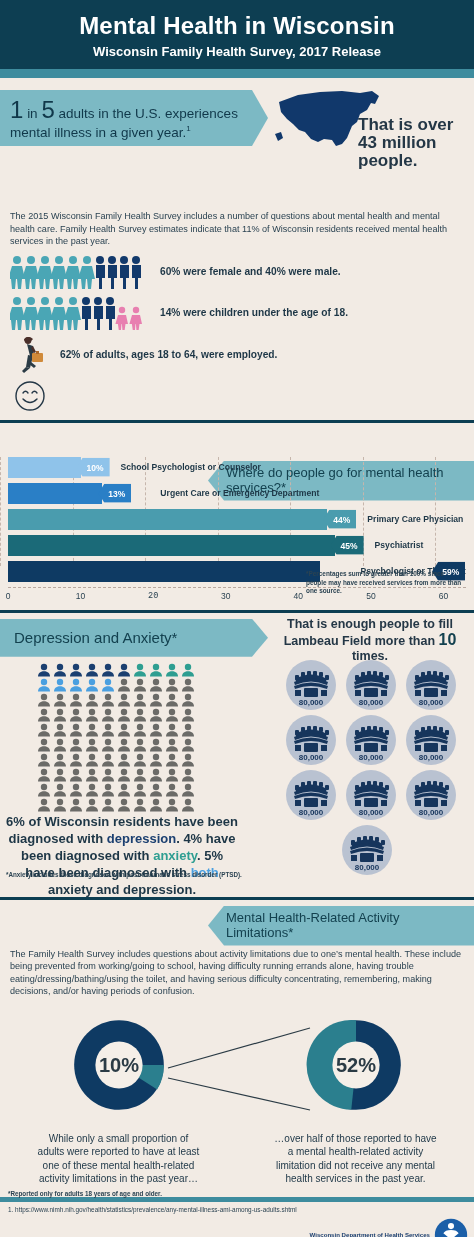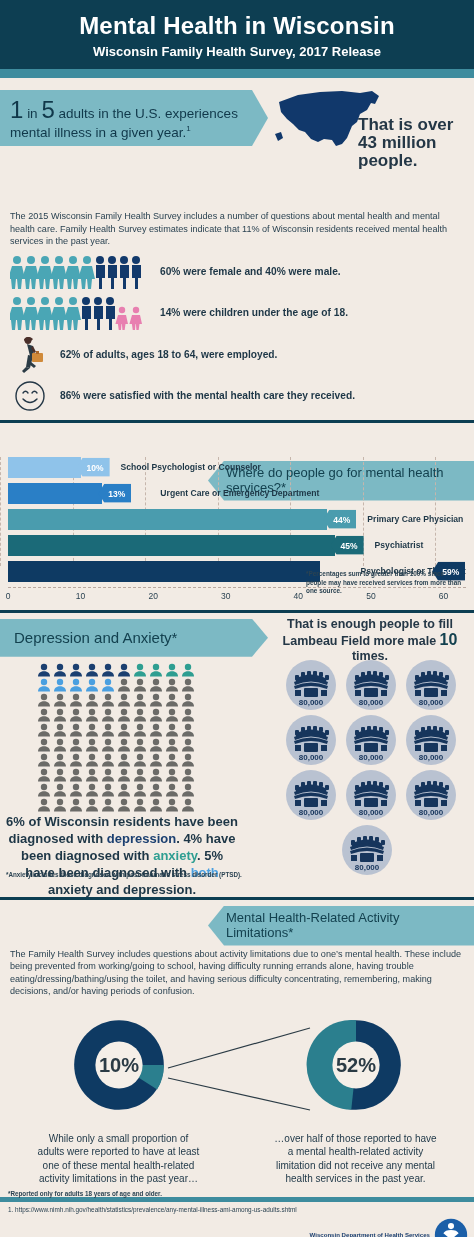--- a/index.html
+++ b/index.html
@@ -275,21 +275,20 @@
 
   <div class="irow">
     <div class="ico">
       <svg width="32" height="32" viewBox="0 0 32 32">
         <circle cx="16" cy="16" r="14" fill="none" stroke="#243746" stroke-width="1.4"></circle>
         <path d="M9,13 q2.5,-3.5 5,0" fill="none" stroke="#243746" stroke-width="1.4" stroke-linecap="round"></path>
         <path d="M18,13 q2.5,-3.5 5,0" fill="none" stroke="#243746" stroke-width="1.4" stroke-linecap="round"></path>
         <path d="M9,19 q7,7 14,0" fill="none" stroke="#243746" stroke-width="1.4" stroke-linecap="round"></path>
       </svg>
     </div>
-    <div class="prow-txt">86% were satisfied with the mental health care they received.</div>
   </div>
 
   <div style="height:8px"></div>
   <div class="rule-thin"></div>
 
   <div class="chart-sec">
     <div class="chev chev-right">
       <span>Where do people go for mental health services?*</span>
     </div>
 
@@ -329,40 +328,40 @@
             <div class="bar-tag" style="background: rgb(14, 58, 99); left: 424.226px;">59%</div>
             <div class="bar-lbl" style="margin-left: 40px;">Psychologist or Therapist</div>
           </div>
         </div>
     </div>
 
     <div class="axis">
       <div id="ticks">
           <div class="tick" style="left: 0px;">0</div>
           <div class="tick" style="left: 72.5806px;">10</div>
-          <div class="tick" style="left: 145.161px;">20</div>
+          <div class="tick" style="left: 145.161px; font-family: Liberation Mono, monospace;">20</div>
           <div class="tick" style="left: 217.742px;">30</div>
           <div class="tick" style="left: 290.323px;">40</div>
           <div class="tick" style="left: 362.903px;">50</div>
           <div class="tick" style="left: 435.484px;">60</div>
         </div>
     </div>
 
     <div class="chart-note">*Percentages sum to greater than 100% since people may have received services from more than one source.</div>
   </div>
 
   <div class="rule-thin"></div>
 
   <div class="dep-sec" style="height:278px">
     <div class="chev-left">
       <span>Depression and Anxiety*</span>
     </div>
 
     <div class="lambeau-cap">
-      <span>That is enough people to fill Lambeau Field more male</span>
+      <span>That is enough people to fill Lambeau Field more than</span>
       <span class="num">10</span>
       <span>times.</span>
     </div>
 
     <div class="pgrid" id="pgrid">
         <div class="pgrid-row">
           <svg width="16" height="15" viewBox="0 0 16 15">
             <circle cx="8" cy="4" r="3.2" fill="#1b3f70"></circle>
             <path d="M8,8.2 c-4,0 -6,2.4 -6,5.4 h12 c0,-3 -2,-5.4 -6,-5.4 z" fill="#1b3f70"></path>
           </svg>

